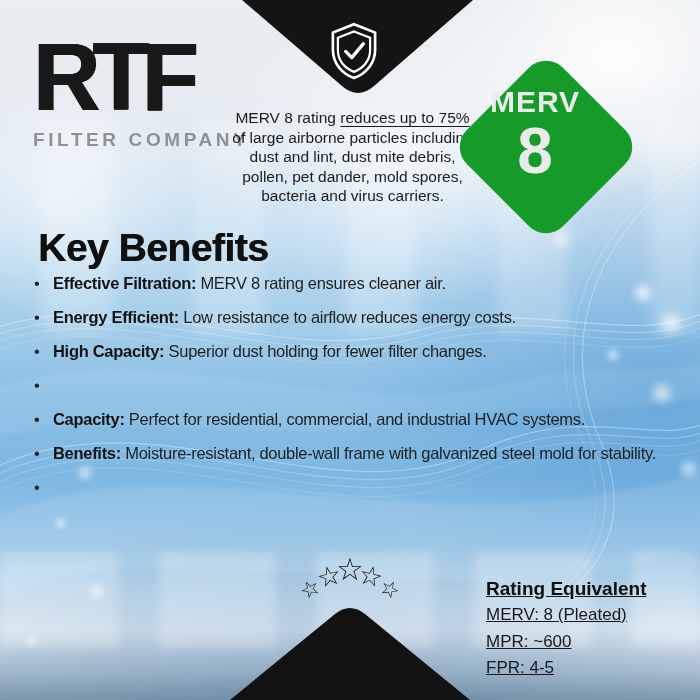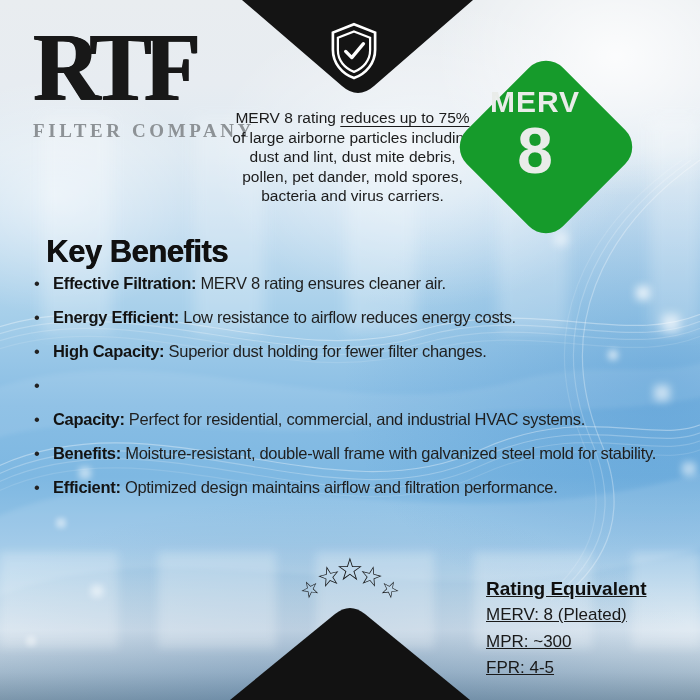--- a/index.html
+++ b/index.html
@@ -25,21 +25,21 @@
     box-shadow:
       642px 292px 8px 6px rgba(255,255,255,.75), 670px 322px 10px 8px rgba(255,255,255,.65),
       612px 354px 6px 4px rgba(255,255,255,.6), 661px 392px 9px 7px rgba(255,255,255,.6),
       560px 238px 8px 6px rgba(255,255,255,.5), 520px 208px 6px 5px rgba(255,255,255,.55),
       84px 472px 6px 5px rgba(255,255,255,.5), 60px 522px 5px 4px rgba(255,255,255,.45),
       96px 590px 7px 5px rgba(255,255,255,.55), 30px 640px 5px 4px rgba(255,255,255,.4),
       688px 468px 7px 6px rgba(255,255,255,.5);}
   .waves{position:absolute;inset:0;pointer-events:none;}
 
   
-  .logo{position:absolute;left:33px;top:23px;font-family:Liberation Serif, serif;}
+  .logo{position:absolute;left:33px;top:32px;}
   .logo-rtf{font-size:97px;font-weight:bold;color:#181818;letter-spacing:-8px;line-height:.92;
     transform:scaleX(.96);transform-origin:left top;
     text-shadow:1px 0 0 #181818,-0.5px 0 0 #181818;}
   .logo-sub{margin-top:8px;font-size:19px;font-weight:bold;color:#8d9296;letter-spacing:3.6px;}
 
   
   .top-ribbon{position:absolute;left:0;top:0;}
   .shield{position:absolute;left:327px;top:22px;}
 
   
@@ -48,21 +48,21 @@
   .desc .u{text-decoration:underline;text-underline-offset:3px;}
 
   
   .diamond-shape{position:absolute;left:478px;top:79px;width:136px;height:136px;
     background:#169b2b;border-radius:24px;transform:rotate(45deg);}
   .diamond-text{position:absolute;left:447px;top:85px;width:176px;text-align:center;color:#e9ece9;}
   .diamond-merv{font-size:30px;font-weight:bold;letter-spacing:1px;line-height:34px;}
   .diamond-8{font-size:64px;font-weight:bold;line-height:64px;}
 
   
-  .kb-title{position:absolute;left:34px;top:222px;margin:12px;font-size:31px;font-weight:bold;
+  .kb-title{position:absolute;left:34px;top:222px;margin:4px;font-size:39px;font-weight:bold;
     color:#101010;letter-spacing:-.5px;text-shadow:.6px 0 0 #101010;}
   .kb-list{position:absolute;left:34px;top:266px;width:628px;margin:0;padding:0;list-style:none;}
   .kb-list li{display:flex;line-height:34px;font-size:16.5px;letter-spacing:-.3px;color:#1f1f1f;}
   .kb-dot{width:19px;flex:0 0 19px;color:#222;}
   .kb-text b{color:#131313;}
 
   
   .tri{position:absolute;left:0;bottom:0;}
   .star{position:absolute;font-family:"DejaVu Sans",sans-serif;color:#111;
     transform:translate(-50%,-50%);}
@@ -149,34 +149,33 @@
     <li>
       <span class="kb-dot">•</span>
       <span class="kb-text"><b>Capacity:</b><span> Perfect for residential, commercial, and industrial HVAC systems.</span></span>
     </li>
     <li>
       <span class="kb-dot">•</span>
       <span class="kb-text"><b>Benefits:</b><span> Moisture-resistant, double-wall frame with galvanized steel mold for stability.</span></span>
     </li>
     <li>
       <span class="kb-dot">•</span>
-      <span class="kb-text"><b>Efficient:</b><span> Optimized design maintains airflow and filtration performance.</span></span>
     </li>
   </ul>
 
   <span class="star" style="left:310px;top:589px;font-size:22px;transform:translate(-50%,-50%) rotate(-28deg);">☆</span>
   <span class="star" style="left:329px;top:576px;font-size:27px;transform:translate(-50%,-50%) rotate(-14deg);">☆</span>
   <span class="star" style="left:350px;top:569px;font-size:31px;">☆</span>
   <span class="star" style="left:371px;top:576px;font-size:27px;transform:translate(-50%,-50%) rotate(14deg);">☆</span>
   <span class="star" style="left:390px;top:589px;font-size:22px;transform:translate(-50%,-50%) rotate(28deg);">☆</span>
 
   <svg class="tri" width="700" height="100" viewBox="0 0 700 100">
     <path d="M230,100 L335,14 Q350,2 365,14 L470,100 Z" fill="#121212"></path>
   </svg>
 
   <div class="rating">
     <div class="rating-title">Rating Equivalent</div>
     <div class="rating-line">MERV: 8 (Pleated)</div>
-    <div class="rating-line">MPR: ~300</div>
+    <div class="rating-line">MPR: ~600</div>
     <div class="rating-line">FPR: 4-5</div>
   </div>
 
 </div>
 
 </body></html>

